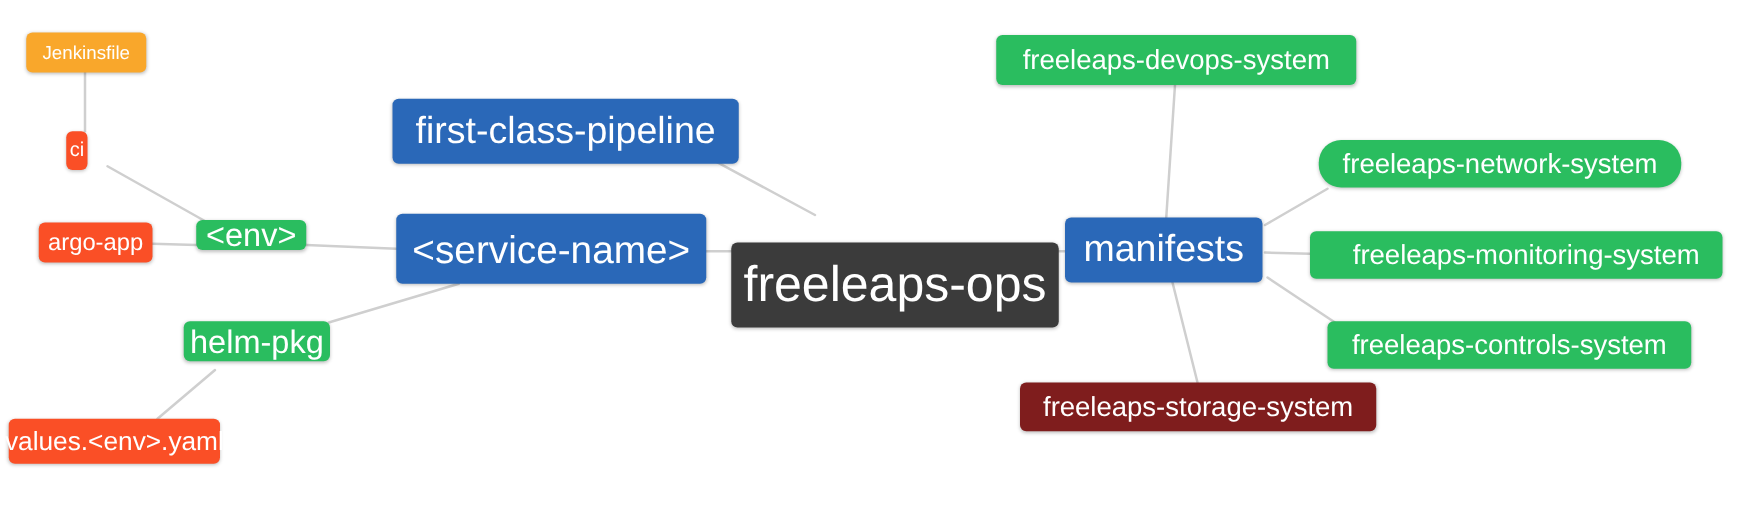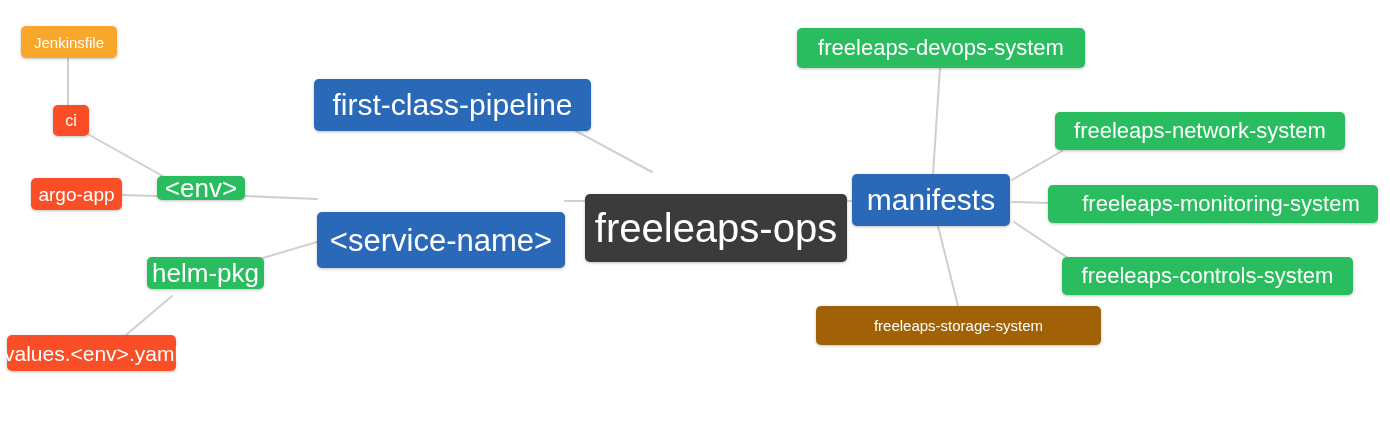--- a/index.html
+++ b/index.html
@@ -48,27 +48,27 @@
       <line x1="847" y1="201" x2="852" y2="201" stroke="#cfcfcf" stroke-width="2" stroke-linecap="round"></line>
       <line x1="940" y1="68" x2="933" y2="174" stroke="#cfcfcf" stroke-width="2" stroke-linecap="round"></line>
       <line x1="1012" y1="180" x2="1062" y2="151" stroke="#cfcfcf" stroke-width="2" stroke-linecap="round"></line>
       <line x1="1012" y1="202" x2="1048" y2="203" stroke="#cfcfcf" stroke-width="2" stroke-linecap="round"></line>
       <line x1="1014" y1="222" x2="1068" y2="258" stroke="#cfcfcf" stroke-width="2" stroke-linecap="round"></line>
       <line x1="938" y1="226" x2="958" y2="306" stroke="#cfcfcf" stroke-width="2" stroke-linecap="round"></line>
     </svg>
   <div>
       <div class="node" style="left: 585px; top: 170px; width: 262px; height: 68px; font-size: 40px; background: rgb(59, 59, 59); color: rgb(255, 255, 255); margin-top: 24px;">freeleaps-ops</div>
       <div class="node" style="left: 314px; top: 38px; width: 277px; height: 52px; font-size: 30px; background: rgb(42, 104, 184); color: rgb(255, 255, 255); margin-top: 41px;">first-class-pipeline</div>
-      <div class="node" style="left: 317px; top: 171px; width: 248px; height: 56px; font-size: 31px; background: rgb(42, 104, 184); color: rgb(255, 255, 255); margin-top: 41px;">&lt;service-name&gt;</div>
+      <div class="node" style="left: 317px; top: 171px; width: 248px; height: 56px; font-size: 31px; background: rgb(42, 104, 184); color: rgb(255, 255, 255);">&lt;service-name&gt;</div>
       <div class="node" style="left: 852px; top: 174px; width: 158px; height: 52px; font-size: 30px; background: rgb(42, 104, 184); color: rgb(255, 255, 255);">manifests</div>
       <div class="node" style="left: 157px; top: 176px; width: 88px; height: 24px; font-size: 26px; background: rgb(42, 189, 95); color: rgb(255, 255, 255);">&lt;env&gt;</div>
       <div class="node" style="left: 147px; top: 257px; width: 117px; height: 32px; font-size: 26px; background: rgb(42, 189, 95); color: rgb(255, 255, 255);">helm-pkg</div>
-      <div class="node" style="left: 53px; top: 105px; width: 36px; height: 31px; font-size: 16px; background: rgb(250, 79, 38); color: rgb(255, 255, 255);">ci</div>
+      <div class="node" style="left: 53px; top: 105px; width: 17px; height: 31px; font-size: 16px; background: rgb(250, 79, 38); color: rgb(255, 255, 255);">ci</div>
       <div class="node" style="left: 31px; top: 178px; width: 91px; height: 32px; font-size: 19px; background: rgb(250, 79, 38); color: rgb(255, 255, 255);">argo-app</div>
       <div class="node" style="left: 7px; top: 335px; width: 169px; height: 36px; font-size: 21px; background: rgb(250, 79, 38); color: rgb(255, 255, 255);">values.&lt;env&gt;.yaml</div>
       <div class="node" style="left: 21px; top: 26px; width: 96px; height: 32px; font-size: 15px; background: rgb(249, 167, 43); color: rgb(255, 255, 255);">Jenkinsfile</div>
       <div class="node" style="left: 797px; top: 28px; width: 288px; height: 40px; font-size: 22px; background: rgb(42, 189, 95); color: rgb(255, 255, 255);">freeleaps-devops-system</div>
-      <div class="node" style="left: 1055px; top: 112px; width: 290px; height: 38px; font-size: 22px; background: rgb(42, 189, 95); color: rgb(255, 255, 255);">freeleaps-network-system</div>
+      <div class="node" style="left: 1055px; top: 112px; width: 290px; height: 38px; font-size: 22px; background: rgb(42, 189, 95); color: rgb(255, 255, 255); border-radius: 18px;">freeleaps-network-system</div>
       <div class="node" style="left: 1048px; top: 185px; width: 330px; height: 38px; font-size: 22px; background: rgb(42, 189, 95); color: rgb(255, 255, 255); padding-left: 16px;">freeleaps-monitoring-system</div>
       <div class="node" style="left: 1062px; top: 257px; width: 291px; height: 38px; font-size: 22px; background: rgb(42, 189, 95); color: rgb(255, 255, 255);">freeleaps-controls-system</div>
-      <div class="node" style="left: 816px; top: 306px; width: 285px; height: 39px; font-size: 15px; background: #a16207; color: rgb(255, 255, 255);">freeleaps-storage-system</div>
+      <div class="node" style="left: 816px; top: 306px; width: 285px; height: 39px; font-size: 22px; background: #7f1d1d; color: rgb(255, 255, 255);">freeleaps-storage-system</div>
     </div>
 </div>
 
 </body></html>

